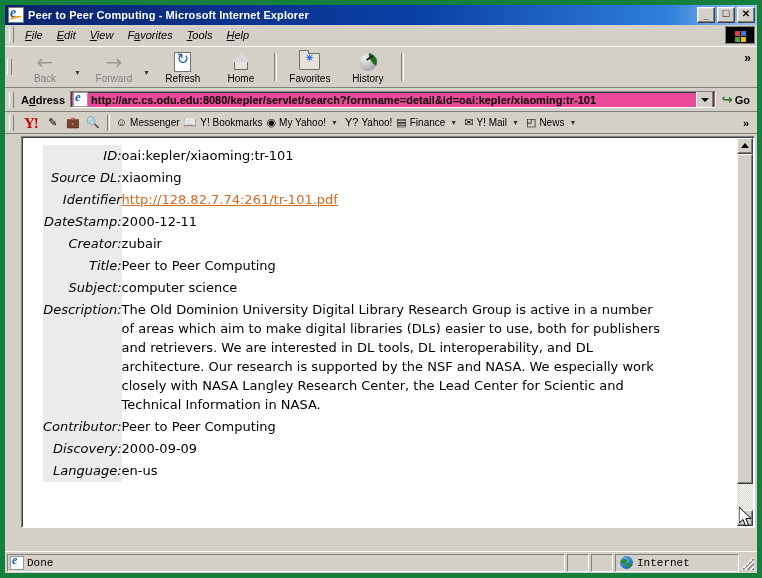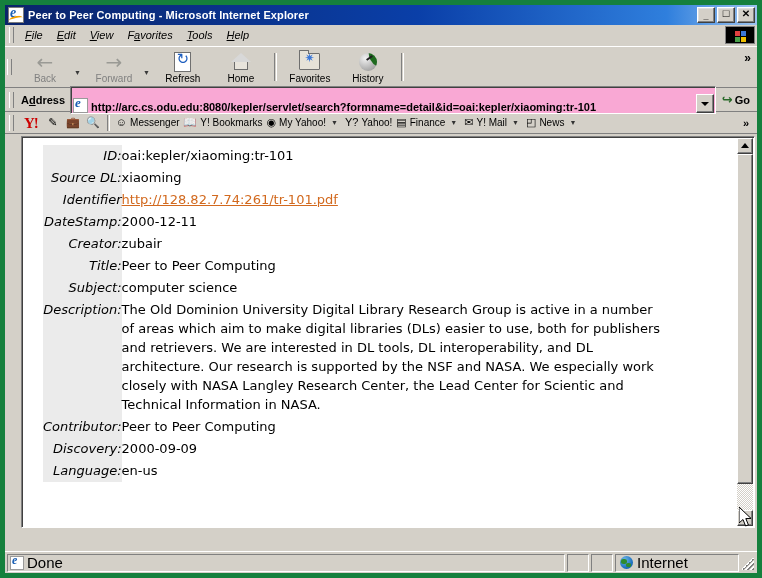--- a/index.html
+++ b/index.html
@@ -350,28 +350,28 @@
     font-weight: bold;
   }
   .addr-label {
     font-size: 11px;
     padding: 0 5px 0 3px;
     color: #000;
     white-space: nowrap;
   }
   .addr-field {
     flex: 1 1 auto;
-    height: 28px;
-    background: #f9a8d4;
+    height: 17px;
+    background: #ec4899;
     border: 1px solid #808080;
     border-right-color: #ffffff;
     border-bottom-color: #ffffff;
     box-shadow: inset 1px 1px 0 #404040;
     display: flex;
-    align-items: flex-end;
+    align-items: center;
     box-sizing: border-box;
     overflow: hidden;
     position: relative;
   }
   .addr-icon {
     width: 15px; height: 15px;
     flex: 0 0 15px;
     margin: 0 3px 0 2px;
     background: #ffffff;
     border: 1px solid #9a9a9a;
@@ -624,23 +624,24 @@
     box-sizing: border-box;
     display: flex;
     align-items: center;
     margin-right: 2px;
     overflow: hidden;
   }
   .st-main { flex: 1 1 auto; padding-left: 2px; }
   .st-small { width: 22px; }
   .st-zone { width: 124px; padding-left: 4px; }
   .st-text {
-    font-size: 15px;
+    font-size: 11px;
     color: #000;
     white-space: nowrap;
+    font-family: Liberation Mono, monospace;
   }
   .st-icon-ie {
     width: 14px; height: 14px;
     flex: 0 0 14px;
     margin-right: 3px;
     background: #ffffff;
     border: 1px solid #9a9a9a;
     box-sizing: border-box;
     position: relative;
     overflow: hidden;

